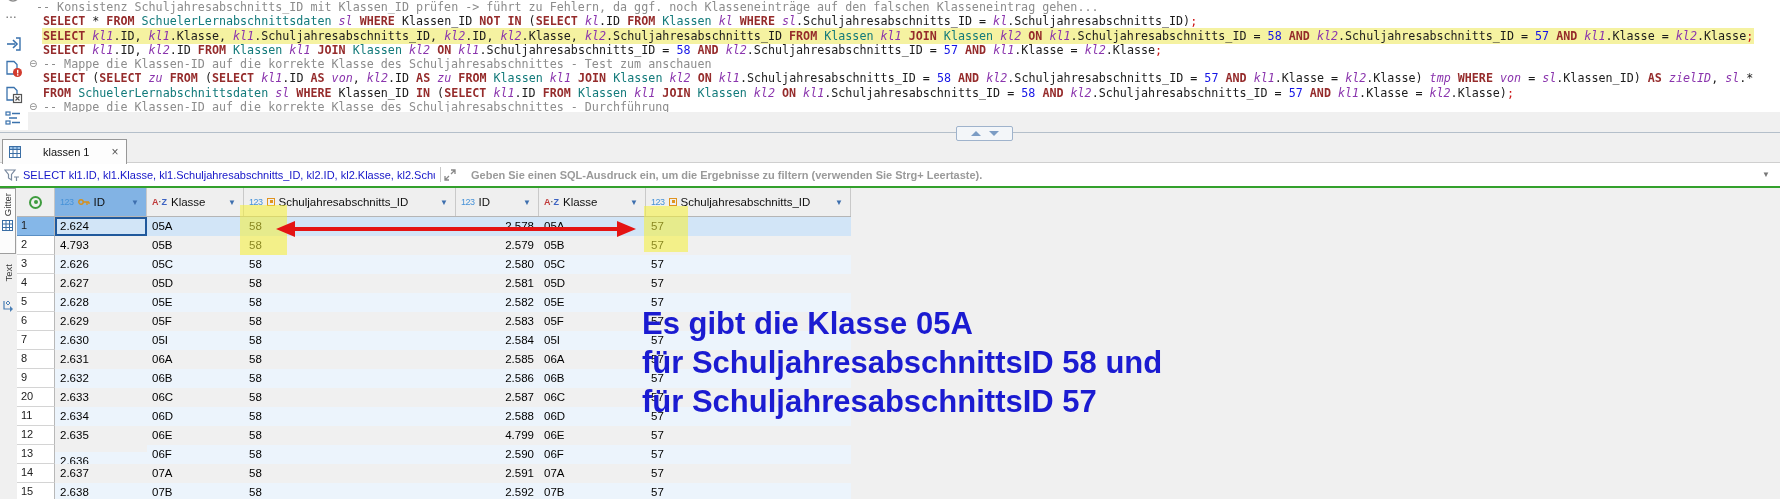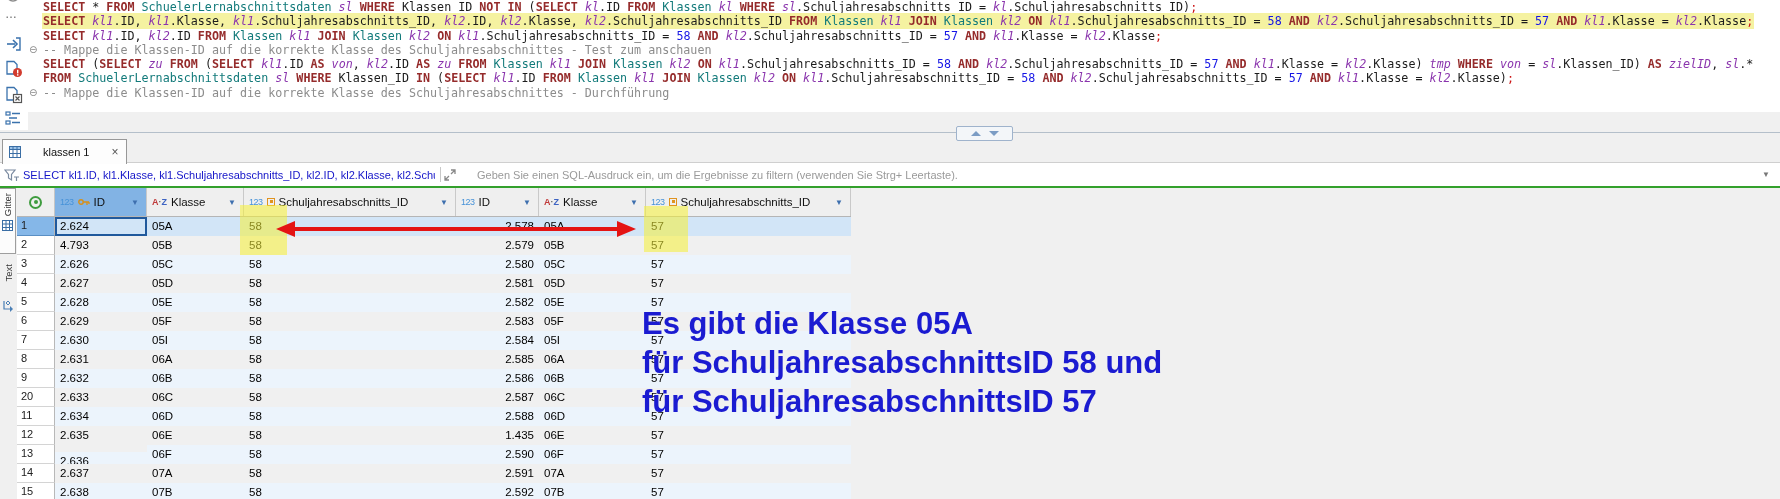--- a/index.html
+++ b/index.html
@@ -39,21 +39,21 @@
               border:1px solid #989898;border-bottom:none;display:flex;align-items:center;
               gap:22px;padding:0 7px 0 6px;font-size:11px;color:#111;}
   #result-tab .close{color:#555;font-size:12px;line-height:12px;}
 
   
   #filterbar{position:absolute;left:0;top:51px;width:1780px;height:23px;background:#fff;
              border-bottom:2px solid #33a02c;box-sizing:content-box;display:flex;align-items:center;z-index:3;}
   #filterbar .fsql{color:#1414c8;font-size:11px;white-space:nowrap;overflow:hidden;max-width:412px;margin-left:3px;}
   #filterbar .fsep{width:1px;height:15px;background:#c8c8c8;margin:0 3px 0 5px;}
   #filterbar input{border:none;outline:none;flex:1;font-family:"Liberation Sans",sans-serif;
-                   font-size:11px;color:#444;background:transparent;margin-left:19px;}
+                   font-size:11px;color:#444;background:transparent;margin-left:13px;font-weight:bold;}
   #filterbar input::placeholder{color:#9a9a9a;}
   #filter-chevron{margin-right:10px;color:#777;font-size:8px;}
 
   
   #side-strip{position:absolute;left:0;top:76px;width:17px;height:311px;background:#f0f0f0;}
   .vtab-label{writing-mode:vertical-rl;transform:rotate(180deg);font-size:9.5px;color:#333;}
   #gitter-tab{position:absolute;left:0;top:0;width:16px;height:66px;background:#fcfcfc;
               border:1px solid #9e9e9e;border-left:none;display:flex;flex-direction:column;
               align-items:center;justify-content:flex-start;padding-top:4px;gap:4px;box-sizing:border-box;z-index:2;}
   #text-tab{position:absolute;left:0;top:72px;width:16px;height:36px;display:flex;flex-direction:column;
@@ -124,20 +124,21 @@
     </svg>
     <svg class="tbicon" style="top:110px" width="17" height="16">
       <rect x="1" y="2" width="4" height="3" fill="none" stroke="#3a72ad" stroke-width="1.2"></rect>
       <path d="M7 3.5 H15 M4 8 H12 M7 12.5 H15" stroke="#3a72ad" stroke-width="1.4" fill="none"></path>
       <rect x="1" y="11" width="4" height="3" fill="none" stroke="#3a72ad" stroke-width="1.2"></rect>
     </svg>
   </div>
 
   <div id="editor">
     <div id="sql-lines">
+        <div class="ed-line" style="padding-left: 8px;"><span class="ln-in"><span class="tk-cmt">-- Konsistenz Schuljahresabschnitts_ID mit Klassen_ID prüfen -&gt; führt zu Fehlern, da ggf. noch Klasseneinträge auf den falschen Klasseneintrag gehen...</span></span></div>
         <div class="ed-line"><span class="ln-in"><span class="tk-kw">SELECT </span><span class="tk-pl">* </span><span class="tk-kw">FROM </span><span class="tk-tbl">SchuelerLernabschnittsdaten </span><span class="tk-al">sl </span><span class="tk-kw">WHERE </span><span class="tk-pl">Klassen_ID </span><span class="tk-kw">NOT IN </span><span class="tk-pl">(</span><span class="tk-kw">SELECT </span><span class="tk-al">kl</span><span class="tk-pl">.ID </span><span class="tk-kw">FROM </span><span class="tk-tbl">Klassen </span><span class="tk-al">kl </span><span class="tk-kw">WHERE </span><span class="tk-al">sl</span><span class="tk-pl">.Schuljahresabschnitts_ID = </span><span class="tk-al">kl</span><span class="tk-pl">.Schuljahresabschnitts_ID)</span><span class="tk-semi">;</span></span></div>
         <div class="ed-line hl"><span class="ln-in"><span class="tk-kw">SELECT </span><span class="tk-al">kl1</span><span class="tk-pl">.ID, </span><span class="tk-al">kl1</span><span class="tk-pl">.Klasse, </span><span class="tk-al">kl1</span><span class="tk-pl">.Schuljahresabschnitts_ID, </span><span class="tk-al">kl2</span><span class="tk-pl">.ID, </span><span class="tk-al">kl2</span><span class="tk-pl">.Klasse, </span><span class="tk-al">kl2</span><span class="tk-pl">.Schuljahresabschnitts_ID </span><span class="tk-kw">FROM </span><span class="tk-tbl">Klassen </span><span class="tk-al">kl1 </span><span class="tk-kw">JOIN </span><span class="tk-tbl">Klassen </span><span class="tk-al">kl2 </span><span class="tk-kw">ON </span><span class="tk-al">kl1</span><span class="tk-pl">.Schuljahresabschnitts_ID = </span><span class="tk-num">58 </span><span class="tk-kw">AND </span><span class="tk-al">kl2</span><span class="tk-pl">.Schuljahresabschnitts_ID = </span><span class="tk-num">57 </span><span class="tk-kw">AND </span><span class="tk-al">kl1</span><span class="tk-pl">.Klasse = </span><span class="tk-al">kl2</span><span class="tk-pl">.Klasse</span><span class="tk-semi">;</span></span></div>
         <div class="ed-line"><span class="ln-in"><span class="tk-kw">SELECT </span><span class="tk-al">kl1</span><span class="tk-pl">.ID, </span><span class="tk-al">kl2</span><span class="tk-pl">.ID </span><span class="tk-kw">FROM </span><span class="tk-tbl">Klassen </span><span class="tk-al">kl1 </span><span class="tk-kw">JOIN </span><span class="tk-tbl">Klassen </span><span class="tk-al">kl2 </span><span class="tk-kw">ON </span><span class="tk-al">kl1</span><span class="tk-pl">.Schuljahresabschnitts_ID = </span><span class="tk-num">58 </span><span class="tk-kw">AND </span><span class="tk-al">kl2</span><span class="tk-pl">.Schuljahresabschnitts_ID = </span><span class="tk-num">57 </span><span class="tk-kw">AND </span><span class="tk-al">kl1</span><span class="tk-pl">.Klasse = </span><span class="tk-al">kl2</span><span class="tk-pl">.Klasse</span><span class="tk-semi">;</span></span></div>
         <div class="ed-line"><span class="fold">⊖</span><span class="ln-in"><span class="tk-cmt">-- Mappe die Klassen-ID auf die korrekte Klasse des Schuljahresabschnittes - Test zum anschauen</span></span></div>
         <div class="ed-line"><span class="ln-in"><span class="tk-kw">SELECT </span><span class="tk-pl">(</span><span class="tk-kw">SELECT </span><span class="tk-al">zu </span><span class="tk-kw">FROM </span><span class="tk-pl">(</span><span class="tk-kw">SELECT </span><span class="tk-al">kl1</span><span class="tk-pl">.ID </span><span class="tk-kw">AS </span><span class="tk-al">von</span><span class="tk-pl">, </span><span class="tk-al">kl2</span><span class="tk-pl">.ID </span><span class="tk-kw">AS </span><span class="tk-al">zu </span><span class="tk-kw">FROM </span><span class="tk-tbl">Klassen </span><span class="tk-al">kl1 </span><span class="tk-kw">JOIN </span><span class="tk-tbl">Klassen </span><span class="tk-al">kl2 </span><span class="tk-kw">ON </span><span class="tk-al">kl1</span><span class="tk-pl">.Schuljahresabschnitts_ID = </span><span class="tk-num">58 </span><span class="tk-kw">AND </span><span class="tk-al">kl2</span><span class="tk-pl">.Schuljahresabschnitts_ID = </span><span class="tk-num">57 </span><span class="tk-kw">AND </span><span class="tk-al">kl1</span><span class="tk-pl">.Klasse = </span><span class="tk-al">kl2</span><span class="tk-pl">.Klasse) </span><span class="tk-al">tmp </span><span class="tk-kw">WHERE </span><span class="tk-al">von </span><span class="tk-pl">= </span><span class="tk-al">sl</span><span class="tk-pl">.Klassen_ID) </span><span class="tk-kw">AS </span><span class="tk-al">zielID</span><span class="tk-pl">, </span><span class="tk-al">sl</span><span class="tk-pl">.*</span></span></div>
         <div class="ed-line"><span class="ln-in"><span class="tk-kw">FROM </span><span class="tk-tbl">SchuelerLernabschnittsdaten </span><span class="tk-al">sl </span><span class="tk-kw">WHERE </span><span class="tk-pl">Klassen_ID </span><span class="tk-kw">IN </span><span class="tk-pl">(</span><span class="tk-kw">SELECT </span><span class="tk-al">kl1</span><span class="tk-pl">.ID </span><span class="tk-kw">FROM </span><span class="tk-tbl">Klassen </span><span class="tk-al">kl1 </span><span class="tk-kw">JOIN </span><span class="tk-tbl">Klassen </span><span class="tk-al">kl2 </span><span class="tk-kw">ON </span><span class="tk-al">kl1</span><span class="tk-pl">.Schuljahresabschnitts_ID = </span><span class="tk-num">58 </span><span class="tk-kw">AND </span><span class="tk-al">kl2</span><span class="tk-pl">.Schuljahresabschnitts_ID = </span><span class="tk-num">57 </span><span class="tk-kw">AND </span><span class="tk-al">kl1</span><span class="tk-pl">.Klasse = </span><span class="tk-al">kl2</span><span class="tk-pl">.Klasse)</span><span class="tk-semi">;</span></span></div>
         <div class="ed-line"><span class="fold">⊖</span><span class="ln-in"><span class="tk-cmt">-- Mappe die Klassen-ID auf die korrekte Klasse des Schuljahresabschnittes - Durchführung</span></span></div>
       </div>
   </div>
 
@@ -332,21 +333,21 @@
             <div class="g-cell" style="width: 212px;">58</div>
             <div class="g-cell right" style="width: 83px;">2.588</div>
             <div class="g-cell" style="width: 107px;">06D</div>
             <div class="g-cell" style="width: 205px;">57</div>
           </div>
           <div class="g-row">
             <div class="rownum">12</div>
             <div class="g-cell" style="width: 92px;">2.635</div>
             <div class="g-cell" style="width: 97px;">06E</div>
             <div class="g-cell" style="width: 212px;">58</div>
-            <div class="g-cell right" style="width: 83px;">1.435</div>
+            <div class="g-cell right" style="width: 83px;">4.799</div>
             <div class="g-cell" style="width: 107px;">06E</div>
             <div class="g-cell" style="width: 205px;">57</div>
           </div>
           <div class="g-row stripe">
             <div class="rownum">13</div>
             <div class="g-cell" style="width: 92px; margin-top: 7px;">2.636</div>
             <div class="g-cell" style="width: 97px;">06F</div>
             <div class="g-cell" style="width: 212px;">58</div>
             <div class="g-cell right" style="width: 83px;">2.590</div>
             <div class="g-cell" style="width: 107px;">06F</div>

